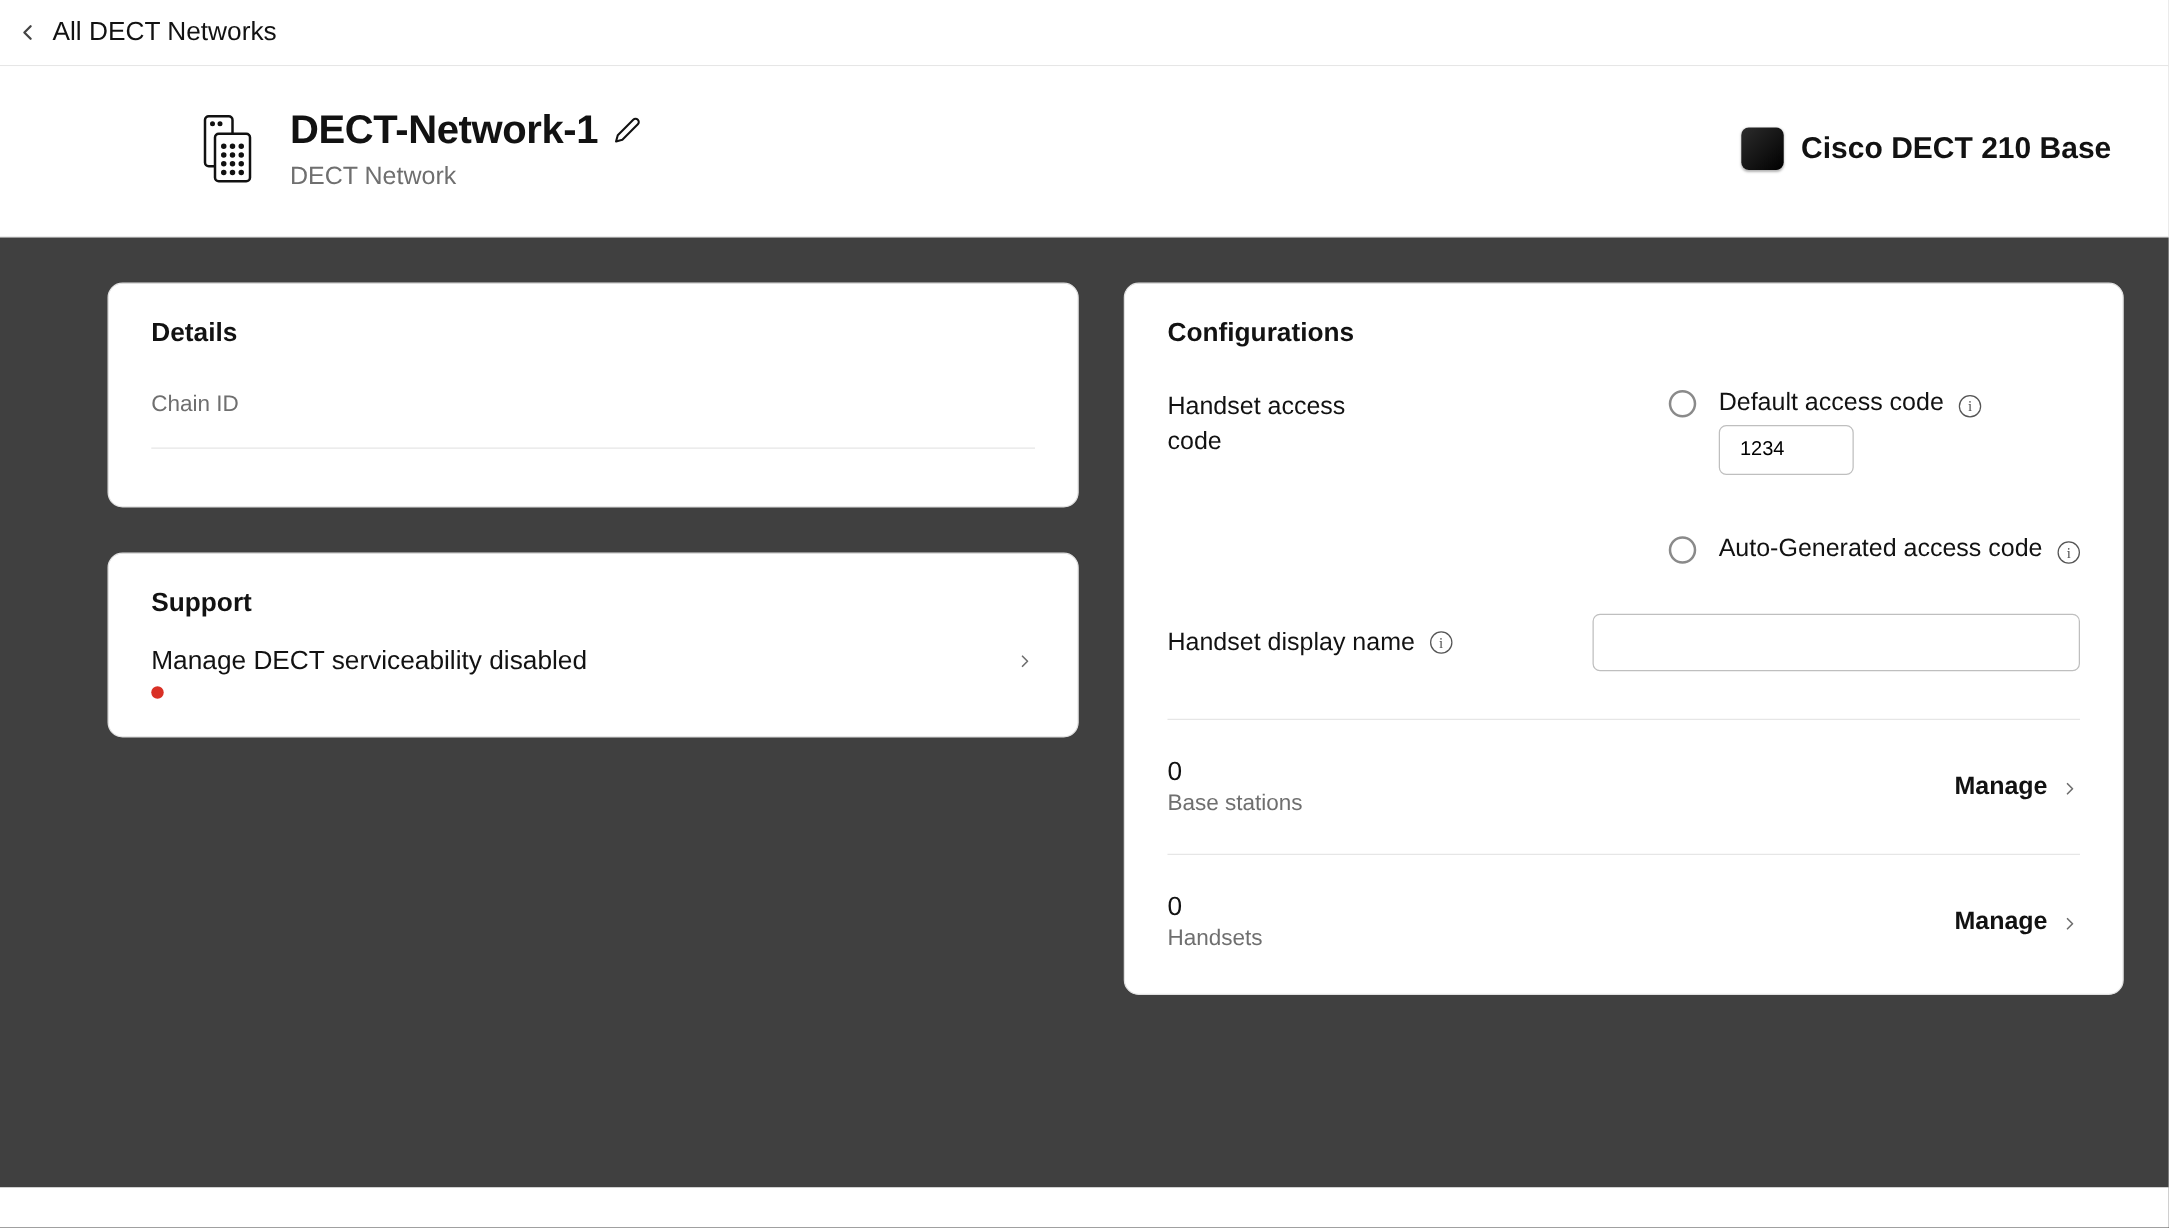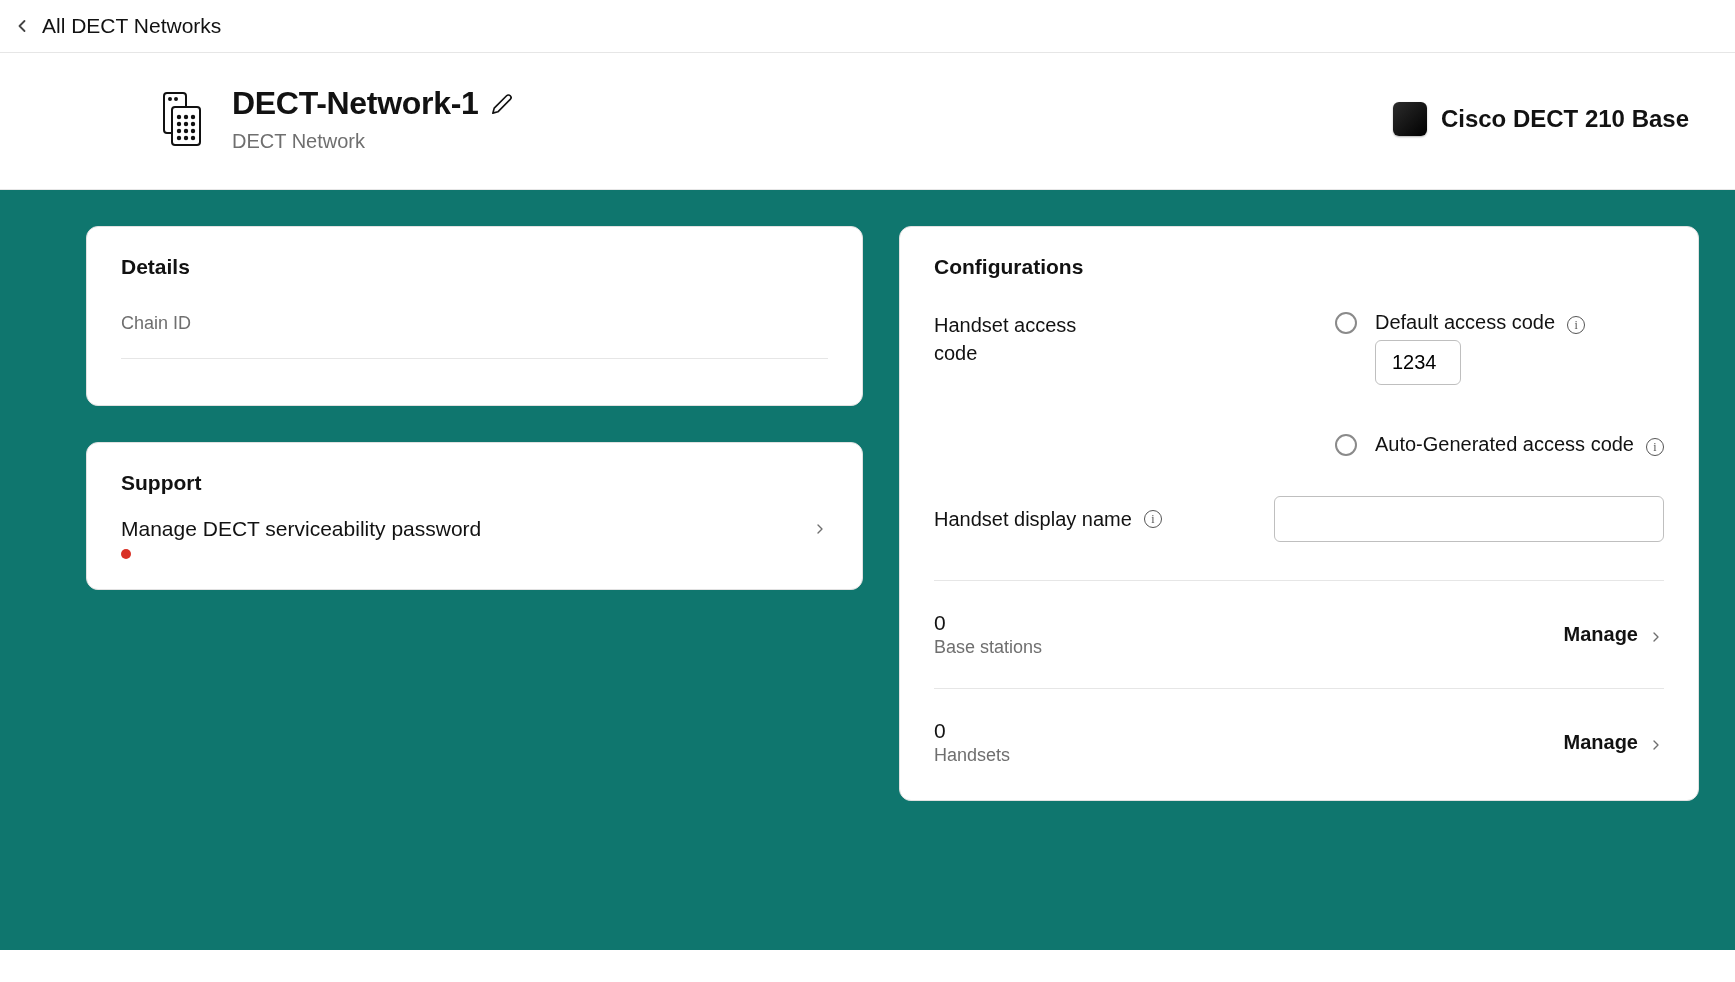--- a/index.html
+++ b/index.html
@@ -65,21 +65,21 @@
     padding-right: 10px;
   }
   .product-img {
     width: 34px; height: 34px; border-radius: 6px;
     background: linear-gradient(135deg,#2c2c2c,#000);
     box-shadow: 0 1px 2px rgba(0,0,0,.3);
   }
   .product-name { font-size: 24px; font-weight: 700; }
 
   .body {
-    background: #0f766e;
+    background: #404040;
     padding: 36px 36px 60px 86px;
     min-height: 760px;
   }
   .columns {
     display: flex;
     gap: 36px;
   }
   .col { flex: 1; display: flex; flex-direction: column; gap: 36px; }
   .card {
     background: #fff;
@@ -139,22 +139,22 @@
     border: 2px solid #8a8a8a; background:#fff;
     cursor:pointer;
     flex-shrink:0;
   }
   .radio-label { font-size: 20px; }
   .radio-label-row { display:flex; align-items:flex-end; gap:12px; }
   .code-input {
     border: 1px solid #bfbfbf;
     border-radius: 6px;
     padding: 10px 16px;
-    font-size: 20px;
-    width: 86px;
+    font-size: 16px;
+    width: 108px;
     margin-left: 40px;
     margin-top: 6px;
   }
   .text-input {
     border: 1px solid #bfbfbf;
     border-radius: 6px;
     padding: 12px 16px;
     font-size: 20px;
     width: 390px;
     height: 46px;
@@ -234,21 +234,21 @@
         <div class="card-title">Details</div>
         <div class="field">
           <div class="field-label">Chain ID</div>
         </div>
         <div class="divider"></div>
       </div>
 
       <div class="card">
         <div class="card-title">Support</div>
         <div class="support-row">
-          <span class="label">Manage DECT serviceability password</span>
+          <span class="label">Manage DECT serviceability disabled</span>
           <span class="chevron">
             <svg viewBox="0 0 24 24" fill="none" stroke="currentColor" stroke-width="2" stroke-linecap="round" stroke-linejoin="round">
                 <polyline points="9 18 15 12 9 6"></polyline>
               </svg>
           </span>
         </div>
         <div class="status-line">
           <span class="dot-red"></span>
         </div>
       </div>

